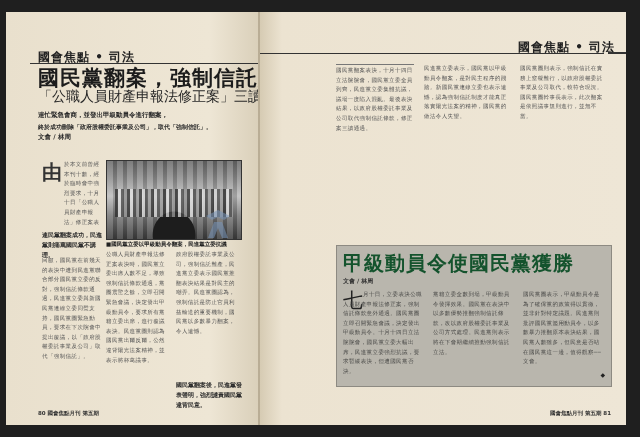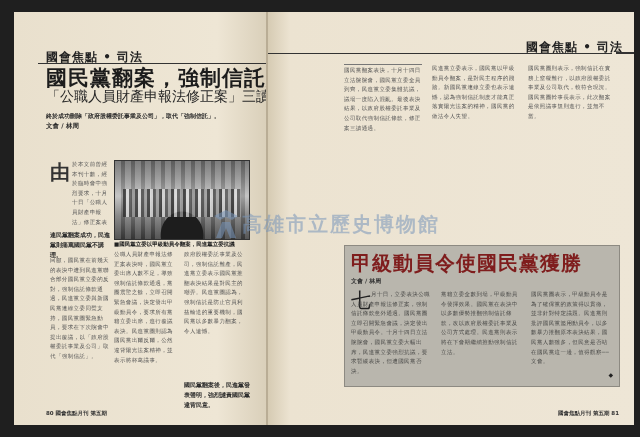--- a/index.html
+++ b/index.html
@@ -3,21 +3,21 @@
   <meta charset="utf-8">
   <style>
     html, body { margin: 0; padding: 0; }
     body {
       width: 640px; height: 437px; overflow: hidden;
       background: #1f1f1f;
       font-family: "DejaVu Serif", serif;
       position: relative;
     }
     .spread {
-      position: absolute; left: 14px; top: 12px; width: 520px; height: 413px;
+      position: absolute; left: 6px; top: 12px; width: 520px; height: 413px;
       background: #ece4d3;
     }
     .page { position: absolute; top: 0; height: 413px; overflow: hidden; }
     .page.left { left: 0; width: 254px; background: linear-gradient(90deg, #e9e0cd 0%, #eee6d5 80%, #d9cfb9 100%); }
     .page.right { left: 254px; width: 366px; background: linear-gradient(90deg, #d6cbb3 0%, #ece3d1 6%, #eee6d6 100%); }
     .gutter { position: absolute; left: 252px; top: 0; width: 4px; height: 413px; background: #b9ad95; }
 
     .section-label {
       position: absolute; font-family: "DejaVu Sans", sans-serif; font-size: 12px;
       color: #222; font-weight: bold; letter-spacing: 1px;
@@ -66,21 +66,21 @@
     .caption {
       position: absolute; left: 100px; top: 229px; font-family: "DejaVu Sans", sans-serif;
       font-size: 5.5px; font-weight: bold; color: #222; white-space: nowrap;
     }
 
     .graybox {
       position: absolute; left: 76px; top: 233px; width: 274px; height: 140px;
       background: #b9b6ad; border: 1px solid #8d8a82;
     }
     .box-title {
-      position: absolute; left: 6px; top: 4px; font-size: 20px; font-weight: bold; color: #7f1d1d;
+      position: absolute; left: 6px; top: 4px; font-size: 20px; font-weight: bold; color: #14532d;
       letter-spacing: 1px; white-space: nowrap;
     }
     .box-byline {
       position: absolute; left: 6px; top: 31px; font-family: "DejaVu Sans", sans-serif;
       font-size: 6px; color: #333; font-weight: bold;
     }
     .box-dropcap { position: absolute; left: 6px; top: 44px; font-size: 20px; color: #222; line-height: 20px; }
     .box .textblock { color: #4a4a48; }
     .end-mark { position: absolute; right: 6px; bottom: 8px; font-size: 6px; color: #222; }
 
@@ -107,20 +107,21 @@
 
 <div class="spread">
 
   <div class="page left">
     <div class="section-label" style="left:32px; top:37px;">國會焦點 • 司法</div>
     <div class="rule" style="left:24px; top:51px; width:230px;"></div>
 
     <div class="headline" style="top:52px;">國民黨翻案，強制信託難產</div>
     <div class="subhead">「公職人員財產申報法修正案」三讀通過</div>
     <div class="deck">
+      <div>連忙緊急會商，並發出甲級動員令進行翻案，</div>
       <div style="font-size:6px;">終於成功刪除「政府股權委託事業及公司」，取代「強制信託」。</div>
       <div>文會 / 林周</div>
     </div>
 
     <div class="dropcap" style="left:36px; top:150px;">由</div>
     <div class="textblock" style="left:58px; top:148px; width:38px; height:66px;">於本文前曾經本刊十數，經於臨時會中強烈要求，十月十日「公職人員財產申報法」修正案表決失敗，立委通過公職人員財產強制信託條款，國民黨立委緊急會商，並於十月十四日再度表決，以甲級動員令要求黨籍立委全數出席，通過「政府股權委託事業及公司」條文。</div>
     <div class="boldpara" style="left:36px; top:218px; width:62px;">連民黨翻案成功，民進黨則痛罵國民黨不講理。</div>
     <div class="textblock" style="left:36px; top:244px; width:62px; height:150px;">回顧，國民黨在前幾天的表決中遭到民進黨聯合部分國民黨立委的反對，強制信託條款通過，民進黨立委與新國民黨連線立委同聲支持，國民黨團緊急動員，要求在下次院會中提出覆議，以「政府股權委託事業及公司」取代「強制信託」。</div>
 
     <div class="photo">
@@ -158,14 +159,13 @@
       <div class="end-mark">◆</div>
     </div>
 
     <div class="folio" style="left:290px; top:398px;">國會焦點月刊 第五期 81</div>
   </div>
 
   <svg class="watermark-logo" viewBox="0 0 32 34">
     <path d="M4 8 L16 2 L28 8 L22 12 L16 9 L10 12 Z" fill="rgba(120,150,185,0.55)"></path>
     <path d="M12 14 L20 14 L26 30 L20 30 L16 20 L12 30 L6 30 Z" fill="rgba(120,150,185,0.55)"></path>
   </svg>
-  <div class="watermark-cn">高雄市立歷史博物館</div>
 </div>
 
 </body></html>

